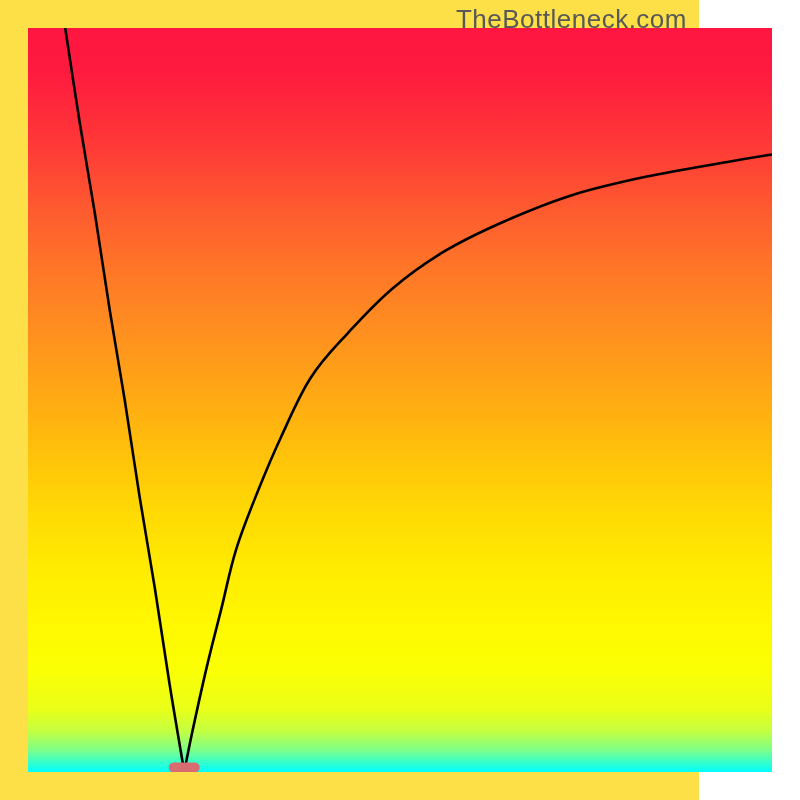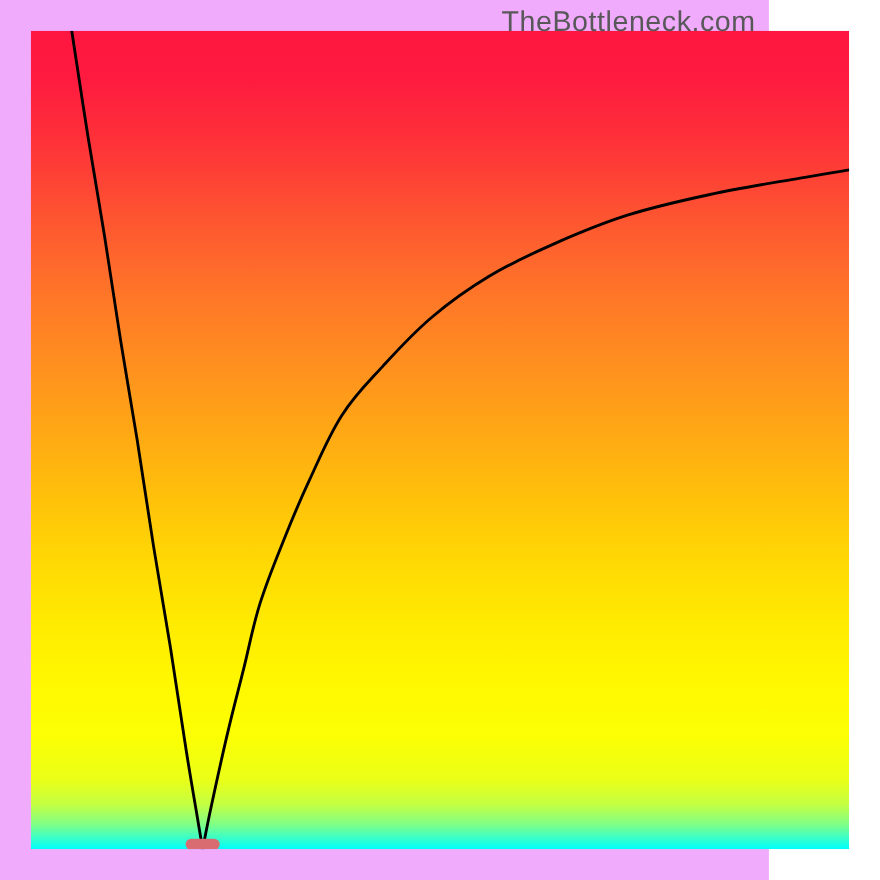--- a/index.html
+++ b/index.html
@@ -8,21 +8,21 @@
     width: 800px;
     height: 800px;
     overflow: hidden;
     background: #fff;
     font-family: Arial, Helvetica, sans-serif;
   }
   .frame {
     position: relative;
     width: 699px;
     height: 800px;
-    background: #f0abfc;
+    background: #fde047;
   }
   .watermark {
     position: absolute;
     top: 4px;
     right: 12px;
     font-size: 26px;
     font-weight: 500;
     color: #585858;
     letter-spacing: 0.5px;
     z-index: 5;

